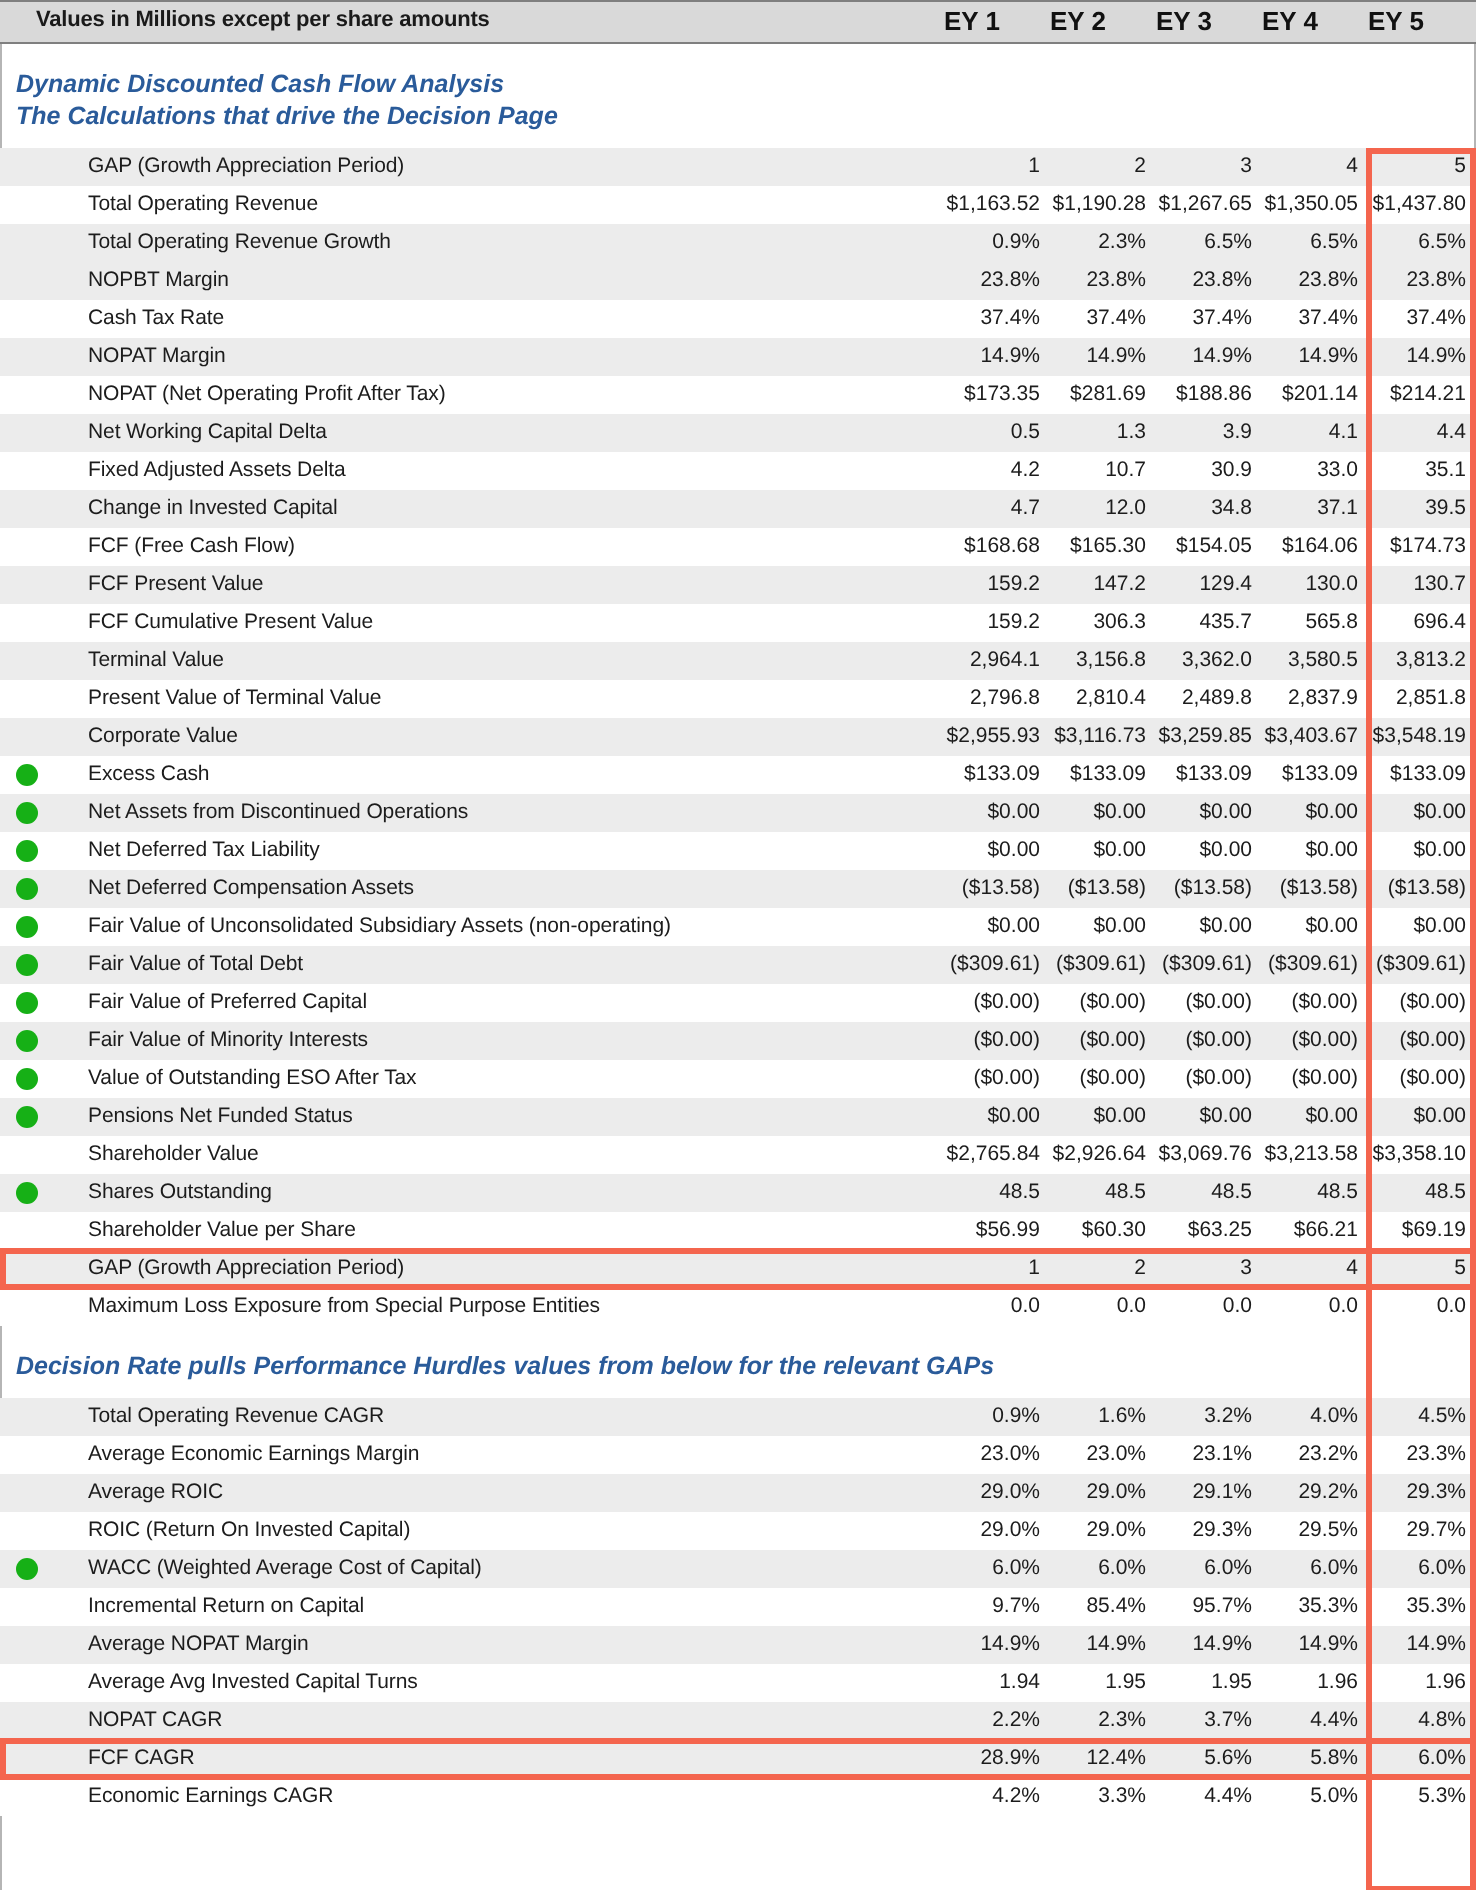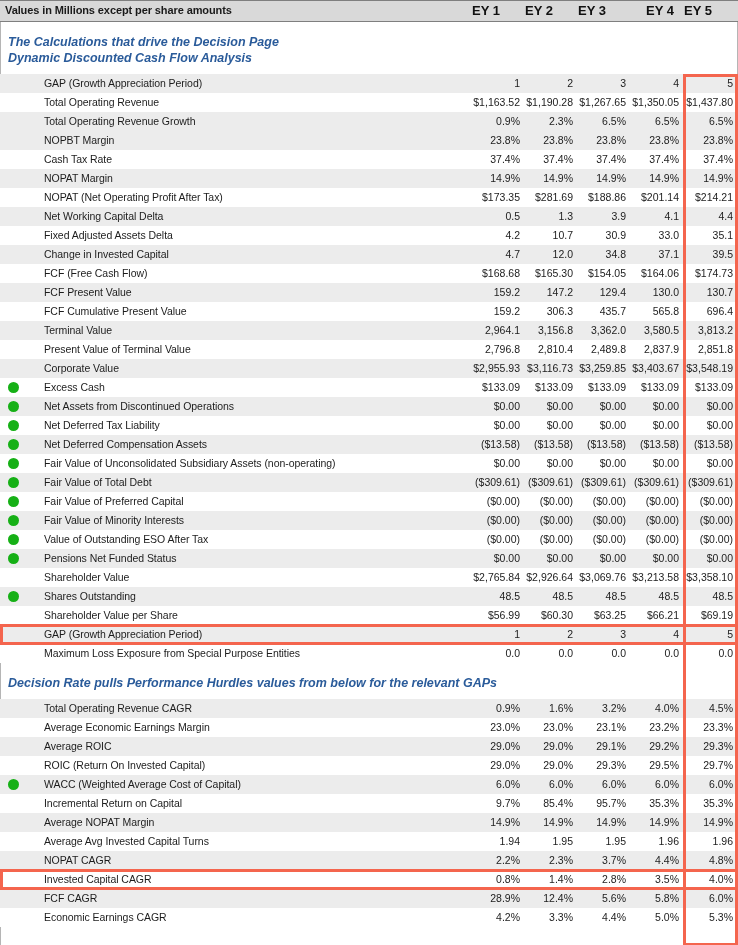--- a/index.html
+++ b/index.html
@@ -24,21 +24,21 @@
   .hdr {
     position: relative;
     height: 22px;
     background: #d9d9d9;
     border-top: 1px solid #7f7f7f;
     border-bottom: 1px solid #7f7f7f;
     box-sizing: border-box;
   }
   .hdr-title {
     position: absolute;
-    left: 5px;
+    left: 18px;
     top: 3px;
     font-size: 11px;
     font-weight: bold;
     color: #1a1a1a;
     letter-spacing: -0.1px;
   }
   .hdr-col {
     position: absolute;
     top: 2px;
     width: 53px;
@@ -129,27 +129,27 @@
 <div id="sheet">
 
   <div class="frame-left"></div>
   <div class="frame-right"></div>
 
   <div class="hdr">
     <div class="hdr-title">Values in Millions except per share amounts</div>
     <div class="hdr-col" style="left:472px">EY 1</div>
     <div class="hdr-col" style="left:525px">EY 2</div>
     <div class="hdr-col" style="left:578px">EY 3</div>
-    <div class="hdr-col" style="left:646px">EY 4</div>
+    <div class="hdr-col" style="left:631px">EY 4</div>
     <div class="hdr-col" style="left:684px">EY 5</div>
   </div>
 
   <div class="sect-gap-top"></div>
+  <div class="sect">Dynamic Discounted Cash Flow Analysis</div>
   <div class="sect">The Calculations that drive the Decision Page</div>
-  <div class="sect">Dynamic Discounted Cash Flow Analysis</div>
   <div class="sect-gap-bot"></div>
 
   <table class="tbl" id="tbl-block1">
     <colgroup>
       <col style="width:472px">
       <col style="width:53px">
         <col style="width:53px">
         <col style="width:53px">
       <col style="width:53px">
         <col style="width:54px">
@@ -485,28 +485,20 @@
           <td class="num">1.96</td>
         </tr>
         <tr class="alt">
           <td class="lbl"><span>NOPAT CAGR</span></td>
           <td class="num">2.2%</td>
           <td class="num">2.3%</td>
           <td class="num">3.7%</td>
           <td class="num">4.4%</td>
           <td class="num">4.8%</td>
         </tr>
-        <tr class="wht">
-          <td class="lbl"><span>Invested Capital CAGR</span></td>
-          <td class="num">0.8%</td>
-          <td class="num">1.4%</td>
-          <td class="num">2.8%</td>
-          <td class="num">3.5%</td>
-          <td class="num">4.0%</td>
-        </tr>
         <tr class="alt">
           <td class="lbl"><span>FCF CAGR</span></td>
           <td class="num">28.9%</td>
           <td class="num">12.4%</td>
           <td class="num">5.6%</td>
           <td class="num">5.8%</td>
           <td class="num">6.0%</td>
         </tr>
         <tr class="wht">
           <td class="lbl"><span>Economic Earnings CAGR</span></td>

